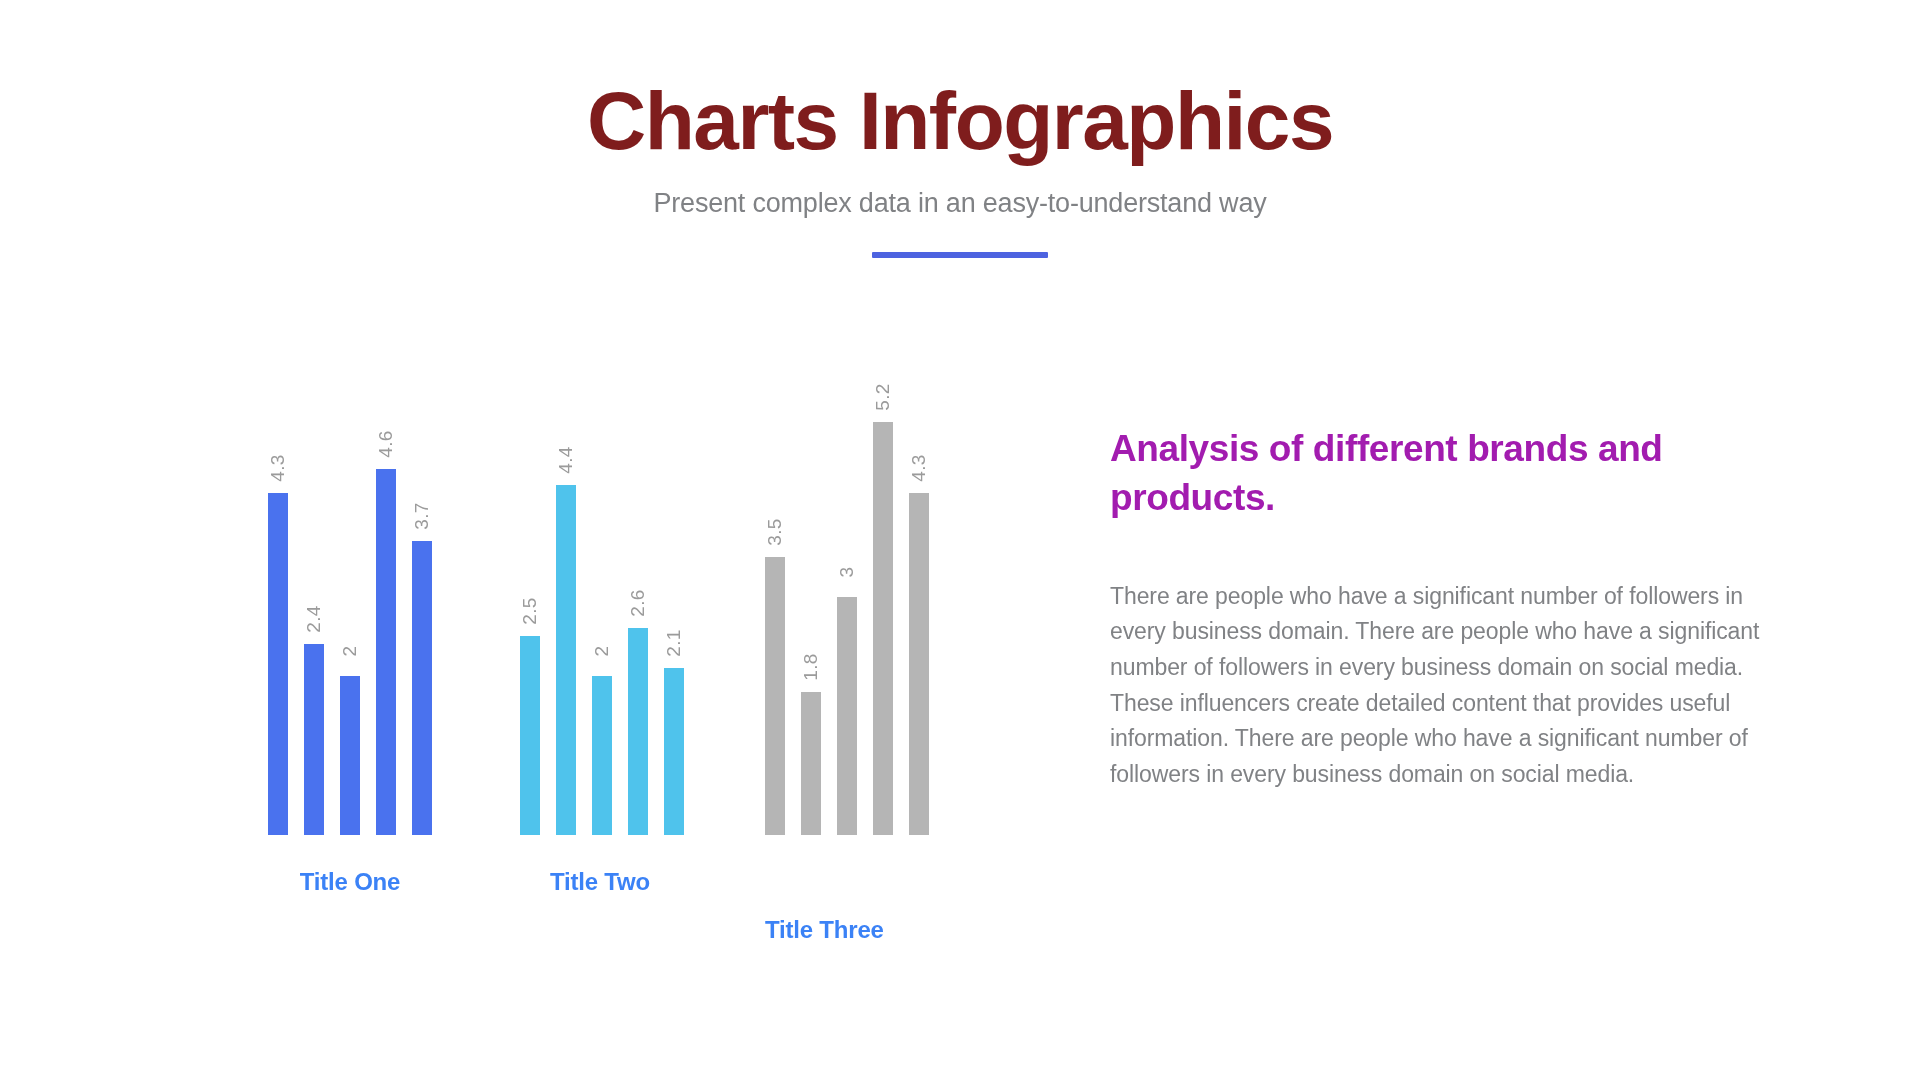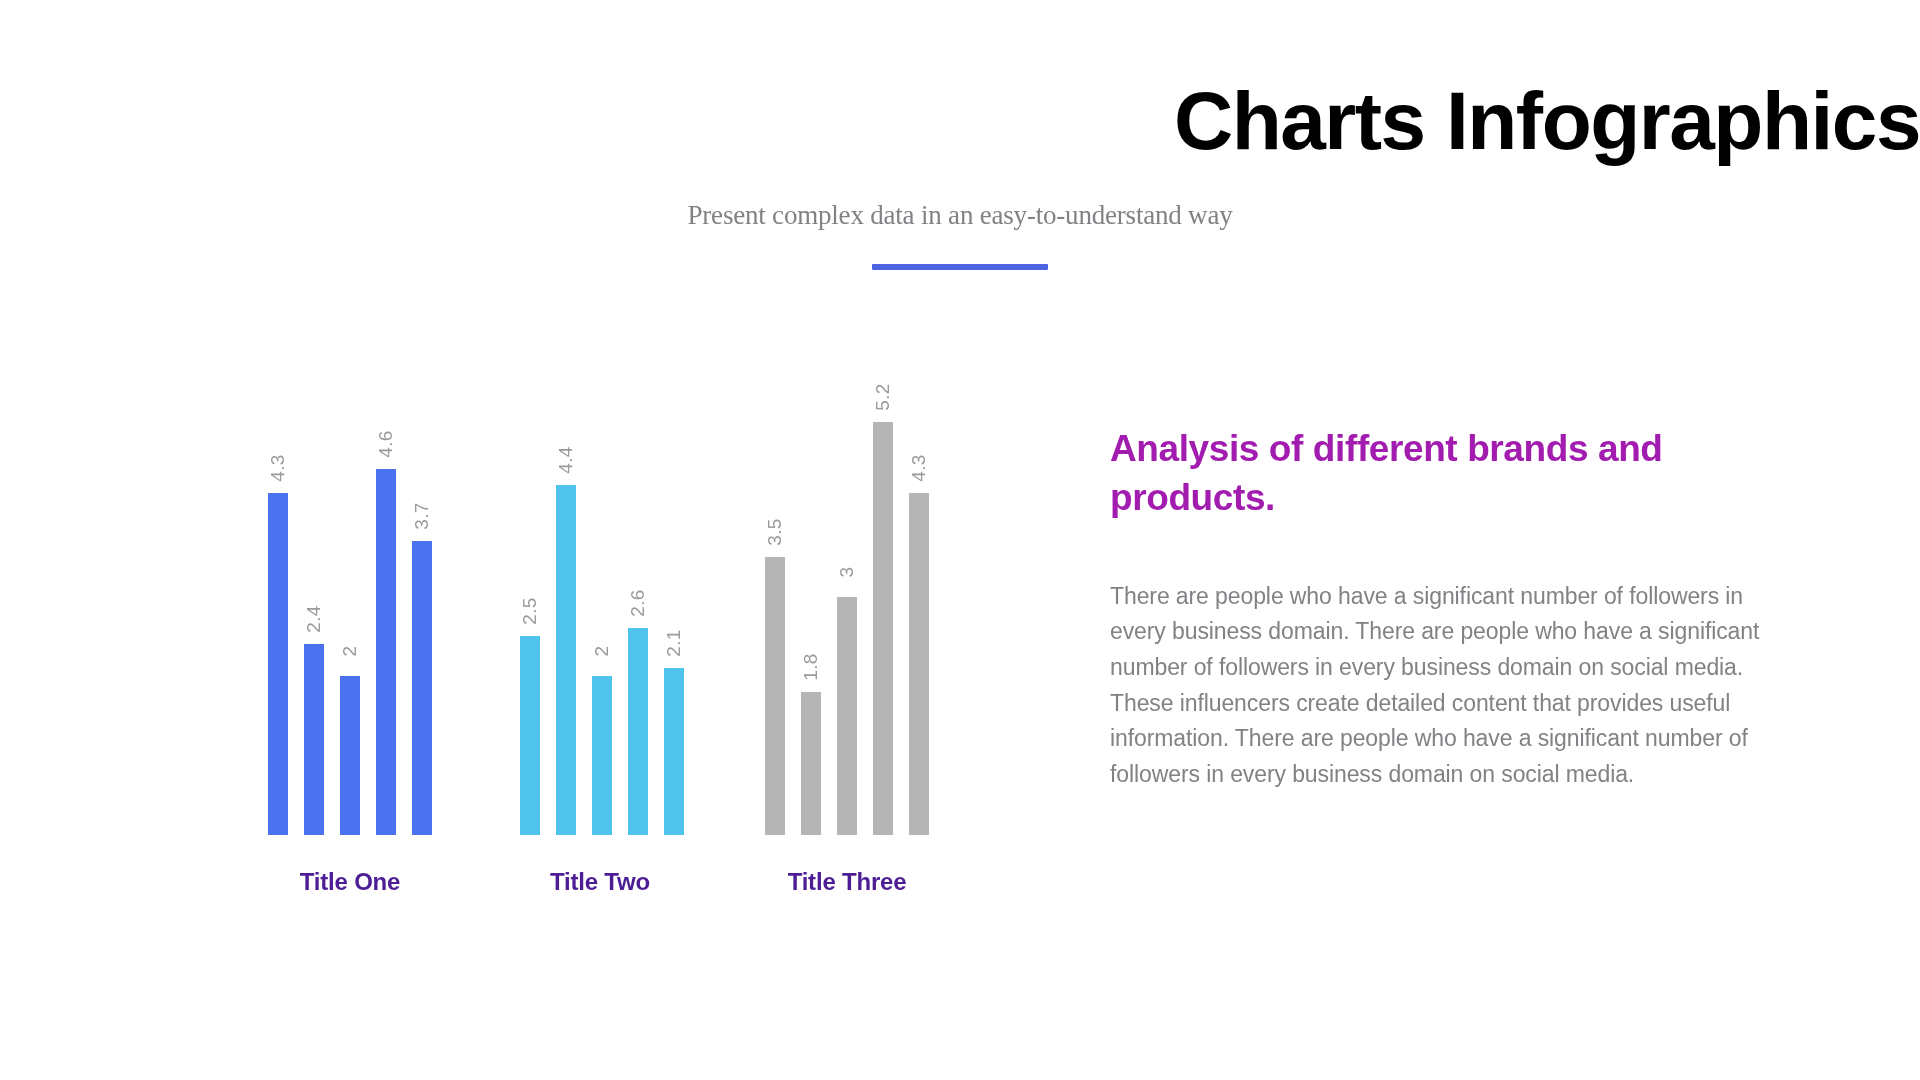--- a/index.html
+++ b/index.html
@@ -21,32 +21,31 @@
     position: absolute;
     left: 0;
     top: 78px;
     width: 1920px;
     text-align: center;
   }
   .page-title {
     font-family: "Liberation Sans", sans-serif;
     font-size: 82px;
     font-weight: bold;
-    color: #000000;
+    color: #7f1d1d;
     letter-spacing: -1.5px;
     line-height: 1.05;
     margin: 0;
-    text-align: right;
   }
   .page-subtitle {
-    font-family: Liberation Serif, serif;
+    font-family: Liberation Sans, sans-serif;
     font-size: 27px;
     font-weight: normal;
     color: #808285;
-    margin: 12px;
+    margin: 0;
     padding-top: 24px;
     letter-spacing: -0.2px;
   }
   .accent-rule {
     width: 176px;
     height: 6px;
     background: #4d63e0;
     margin: 33px auto 0 auto;
     border-radius: 1px;
   }
@@ -95,21 +94,21 @@
     color: #9b9b9b;
     white-space: nowrap;
     letter-spacing: 0.3px;
   }
   .group-label {
     position: absolute;
     top: 478px;
     font-family: "Liberation Sans", sans-serif;
     font-size: 24px;
     font-weight: bold;
-    color: #4c1d95;
+    color: #3b82f6;
     white-space: nowrap;
     letter-spacing: -0.2px;
   }
 
   
   .text-panel {
     position: absolute;
     left: 1110px;
     top: 425px;
     width: 650px;
@@ -206,19 +205,19 @@
       </div>
       <div class="bar-slot">
         <div class="bar" style="height: 413px; background: rgb(181, 181, 181);"></div>
         <span class="bar-value" style="bottom: 427px;">5.2</span>
       </div>
       <div class="bar-slot">
         <div class="bar" style="height: 342px; background: rgb(181, 181, 181);"></div>
         <span class="bar-value" style="bottom: 356px;">4.3</span>
       </div>
     </div>
-    <div class="group-label" style="left: 525px; width: 164px; text-align: center;">Title Three</div>
+    <div class="group-label" style="left: 525px; width: 164px;  margin-top: 48px;">Title Three</div>
   </div>
 
 <div class="text-panel">
   <h2 class="panel-heading">Analysis of different brands and products.</h2>
   <p class="panel-body">There are people who have a significant number of followers in every business domain. There are people who have a significant number of followers in every business domain on social media. These influencers create detailed content that provides useful information. There are people who have a significant number of followers in every business domain on social media.</p>
 </div>
 
 </body></html>

